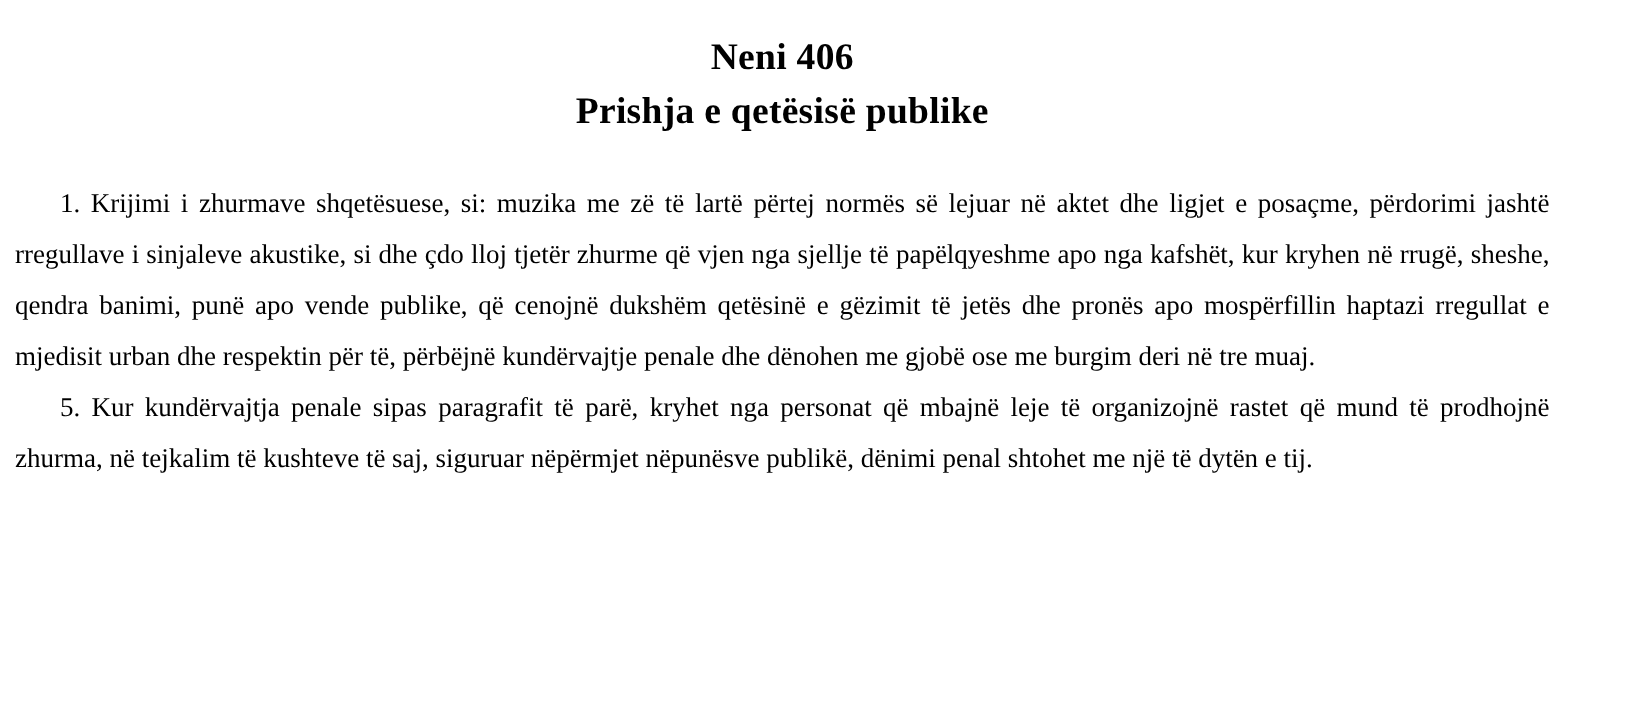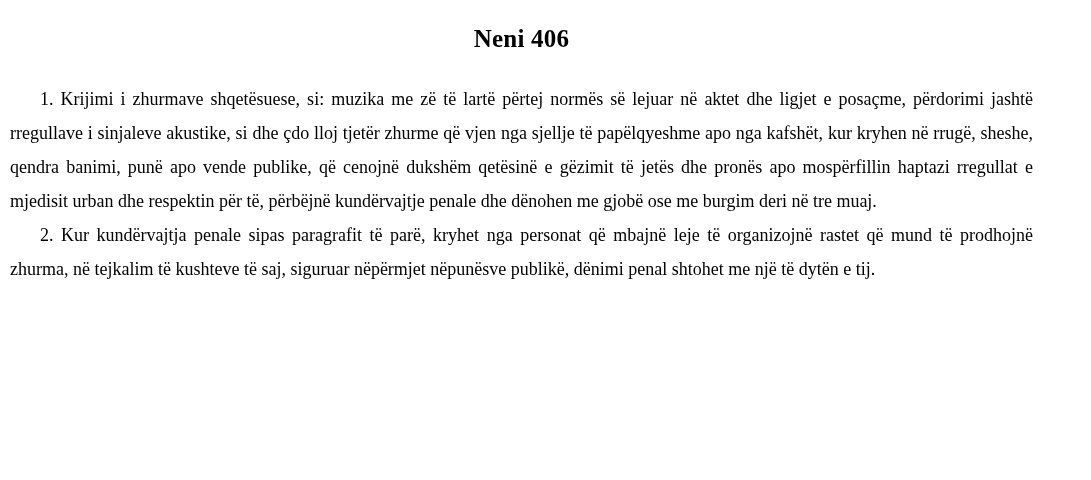--- a/index.html
+++ b/index.html
@@ -52,19 +52,20 @@
     margin-top: 0;
   }
 </style>
 </head>
 <body>
 
 <div class="page">
 
   <div class="doc-title">Neni 406</div>
 
+  <div class="doc-subtitle">Prishja e qetësisë publike</div>
 
   <div class="body-block">
     <p class="para">1. Krijimi i zhurmave shqetësuese, si: muzika me zë të lartë përtej normës së lejuar në aktet dhe ligjet e posaçme, përdorimi jashtë rregullave i sinjaleve akustike, si dhe çdo lloj tjetër zhurme që vjen nga sjellje të papëlqyeshme apo nga kafshët, kur kryhen në rrugë, sheshe, qendra banimi, punë apo vende publike, që cenojnë dukshëm qetësinë e gëzimit të jetës dhe pronës apo mospërfillin haptazi rregullat e mjedisit urban dhe respektin për të, përbëjnë kundërvajtje penale dhe dënohen me gjobë ose me burgim deri në tre muaj.</p>
-    <p class="para">2. Kur kundërvajtja penale sipas paragrafit të parë, kryhet nga personat që mbajnë leje të organizojnë rastet që mund të prodhojnë zhurma, në tejkalim të kushteve të saj, siguruar nëpërmjet nëpunësve publikë, dënimi penal shtohet me një të dytën e tij.</p>
+    <p class="para">5. Kur kundërvajtja penale sipas paragrafit të parë, kryhet nga personat që mbajnë leje të organizojnë rastet që mund të prodhojnë zhurma, në tejkalim të kushteve të saj, siguruar nëpërmjet nëpunësve publikë, dënimi penal shtohet me një të dytën e tij.</p>
   </div>
 
 </div>
 
 </body></html>

